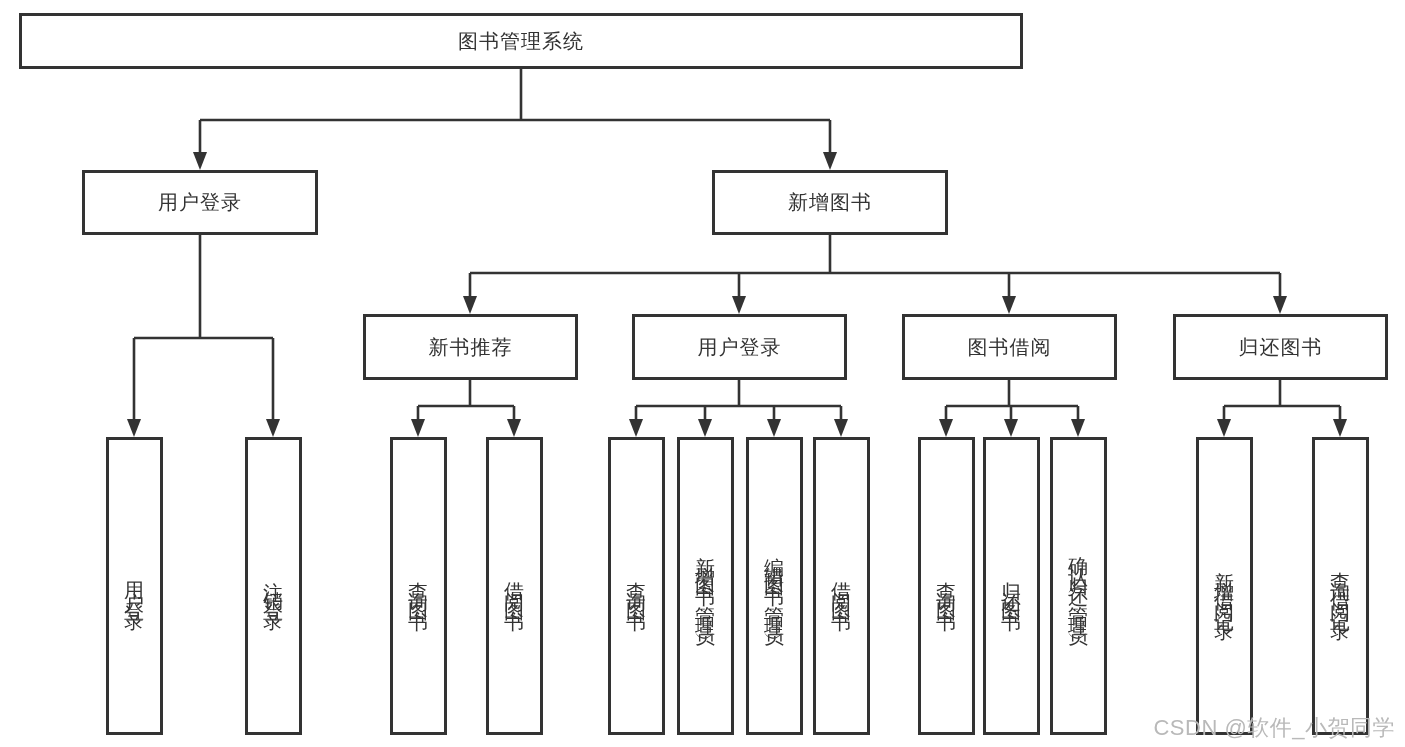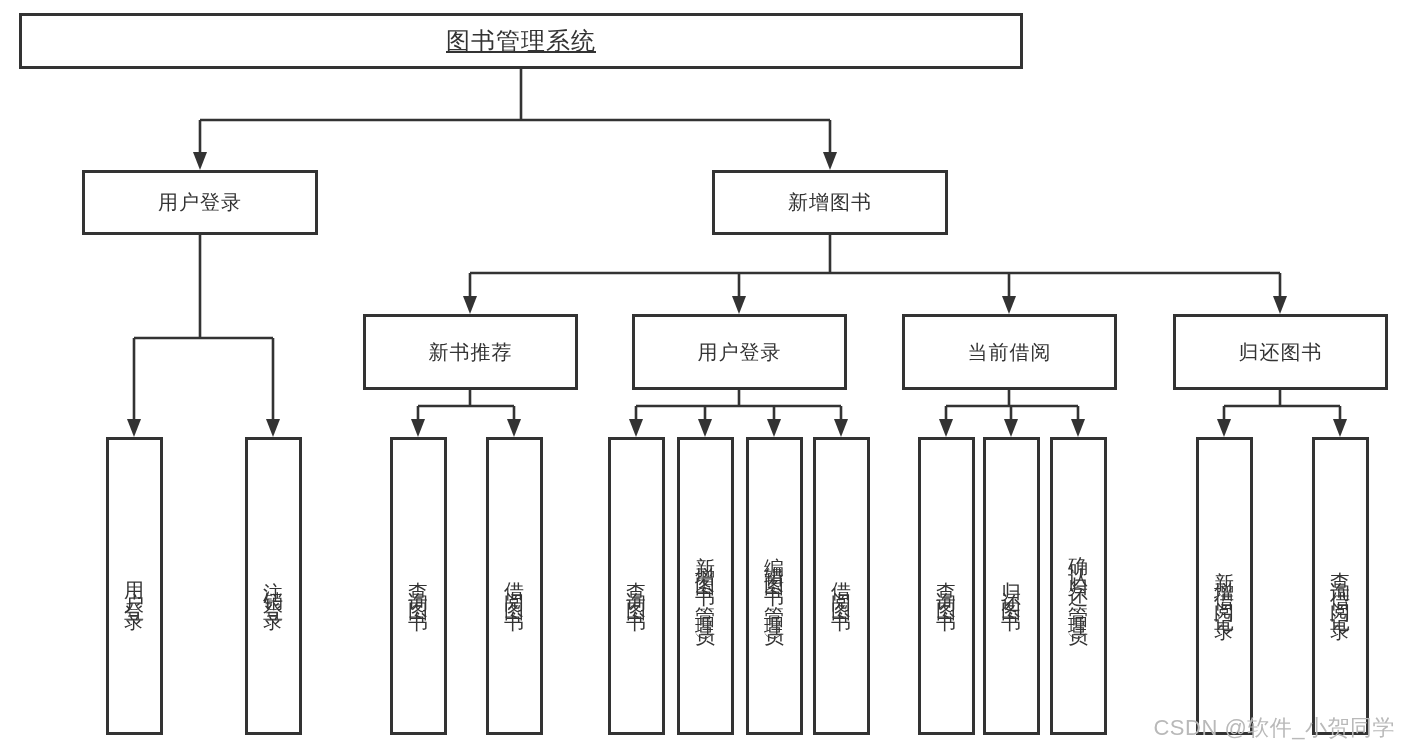--- a/index.html
+++ b/index.html
@@ -21,23 +21,23 @@
   .c-arrow { fill: var(--line, #333333); }
 
   .node {
     position: absolute;
     background: var(--background, #ffffff);
     border: 3px solid var(--line, #333333);
     display: flex; align-items: center; justify-content: center;
     z-index: 1;
     text-align: center;
   }
-  .root { left: 19px;  top: 13px;  width: 1004px; height: 56px; font-size: 24px; letter-spacing: 1px; text-decoration: underline; }
+  .root { left: 19px;  top: 13px;  width: 1004px; height: 56px; font-size: 20px; letter-spacing: 1px; }
   .l1   { top: 170px; width: 236px; height: 65px; font-size: 20px; letter-spacing: 1px; }
-  .l2   { top: 314px; width: 215px; height: 76px; font-size: 20px; letter-spacing: 1px; }
+  .l2   { top: 314px; width: 215px; height: 66px; font-size: 20px; letter-spacing: 1px; }
   .leaf { top: 437px; width: 57px;  height: 298px; font-size: 20px; }
   .v {
     writing-mode: vertical-rl;
     text-orientation: mixed;
     letter-spacing: 10px;
     line-height: 1;
     white-space: nowrap;
   }
   .watermark {
     position: absolute;
@@ -85,21 +85,21 @@
   <span>新增图书</span>
 </div>
 
 <div class="node l2" style="left:363px">
   <span>新书推荐</span>
 </div>
 <div class="node l2" style="left:632px">
   <span>用户登录</span>
 </div>
 <div class="node l2" style="left:902px">
-  <span>当前借阅</span>
+  <span>图书借阅</span>
 </div>
 <div class="node l2" style="left:1173px">
   <span>归还图书</span>
 </div>
 
 <div class="node leaf" style="left:106px">
   <span class="v">用户登录</span>
 </div>
 <div class="node leaf" style="left:245px">
   <span class="v">注销登录</span>

